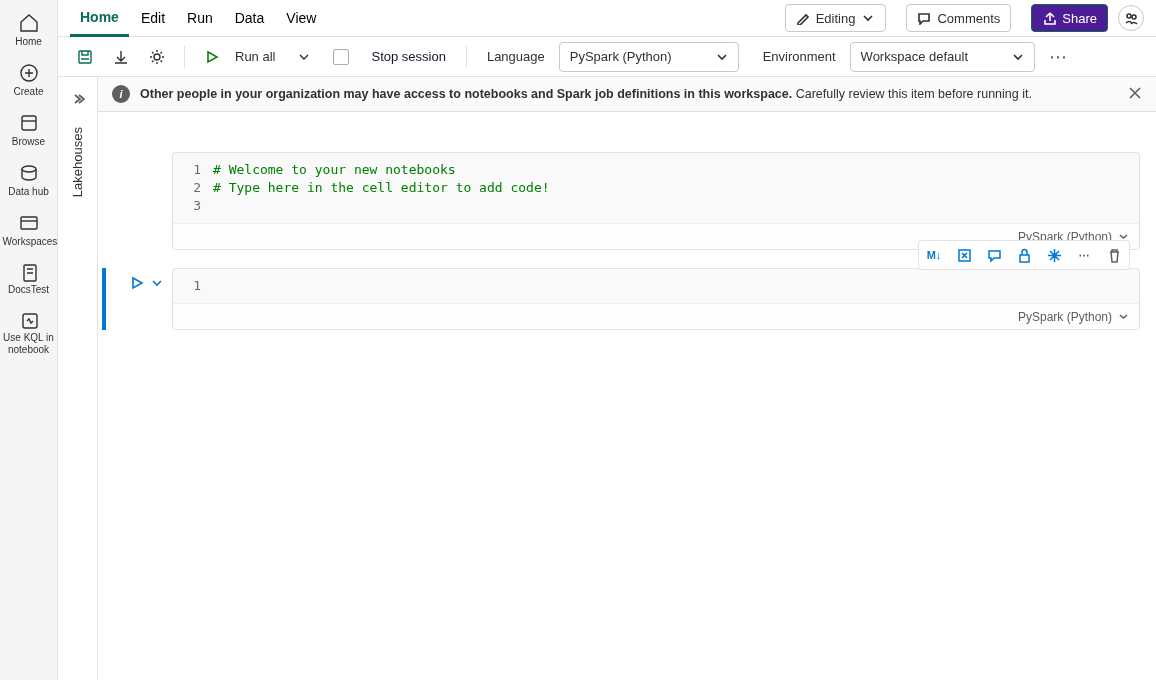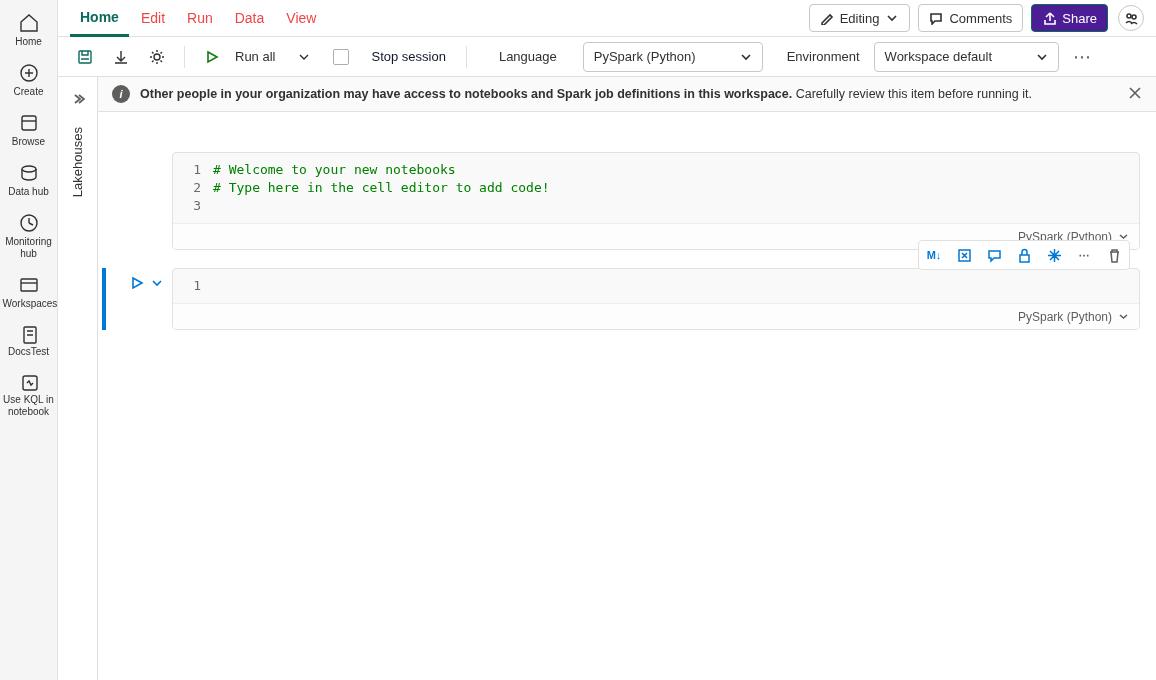--- a/index.html
+++ b/index.html
@@ -10,24 +10,24 @@
   .leftnav-item { width: 100%; display: flex; flex-direction: column; align-items: center; padding: 6px 0 8px; cursor: pointer; font-size: 10px; text-align: center; line-height: 1.2; color: #323130; }
   .leftnav-item svg { width: 22px; height: 22px; margin-bottom: 2px; stroke: #323130; fill: none; stroke-width: 1.4; }
   .leftnav-item.small svg { width: 20px; height: 20px; }
   .leftnav-item span { max-width: 52px; }
 
   
   .main { flex: 1; display: flex; flex-direction: column; background: #fff; }
 
   
   .tabbar { height: 37px; border-bottom: 1px solid #e1e1e1; display: flex; align-items: center; padding: 0 12px; gap: 2px; }
-  .tab { padding: 0 10px; height: 37px; display: flex; align-items: center; cursor: pointer; font-size: 14px; color: #ef4444; }
+  .tab { padding: 0 10px; height: 37px; display: flex; align-items: center; cursor: pointer; font-size: 14px; color: #000000; }
   .tab.active { color: #0b6a5a; border-bottom: 3px solid #0b6a5a; font-weight: 600; padding-bottom: 0; margin-bottom: -0px; }
   .tabbar-spacer { flex: 1; }
-  .tabbar-btn { height: 28px; border: 1px solid #c8c8c8; border-radius: 4px; background: #fff; display: flex; align-items: center; padding: 0 10px; gap: 6px; cursor: pointer; font-size: 13px; margin-left: 6px; }
+  .tabbar-btn { height: 28px; border: 1px solid #c8c8c8; border-radius: 4px; background: #fff; display: flex; align-items: center; padding: 0 10px; gap: 6px; cursor: pointer; font-size: 13px; margin-left: 18px; }
   .tabbar-btn.share { background: #4c1d95; color: #fff; border-color: #0b6a5a; }
   .tabbar-btn.share svg { stroke: #fff; }
   .tabbar-btn svg, .avatar svg { width: 14px; height: 14px; stroke: #323130; fill: none; stroke-width: 1.6; }
   .avatar { width: 26px; height: 26px; border: 1px solid #c8c8c8; border-radius: 50%; display: flex; align-items: center; justify-content: center; margin-left: 8px; cursor: pointer; }
 
   
   .toolbar { height: 40px; border-bottom: 1px solid #e1e1e1; display: flex; align-items: center; padding: 0 12px; gap: 6px; }
   .tool-icon { width: 30px; height: 30px; display: flex; align-items: center; justify-content: center; cursor: pointer; border-radius: 3px; }
   .tool-icon svg { width: 18px; height: 18px; stroke: #323130; fill: none; stroke-width: 1.4; }
   .tool-icon.accent svg { stroke: #0b6a5a; }
@@ -106,27 +106,20 @@
   </div>
   <div class="leftnav-item">
     <svg>
         <ellipse cx="11" cy="7" rx="7" ry="3"></ellipse>
         <path d="M4 7 V15 A7 3 0 0 0 18 15 V7"></path>
       </svg>
     <span>Data hub</span>
   </div>
   <div class="leftnav-item">
     <svg>
-        <circle cx="11" cy="11" r="8"></circle>
-        <path d="M11 11 L11 6 M11 11 L15 13"></path>
-      </svg>
-    <span>Monitoring hub</span>
-  </div>
-  <div class="leftnav-item">
-    <svg>
         <rect x="3" y="5" width="16" height="12" rx="1"></rect>
         <path d="M3 9 H19"></path>
       </svg>
     <span>Workspaces</span>
   </div>
   <div class="leftnav-item small">
     <svg>
         <rect x="5" y="3" width="12" height="16" rx="1"></rect>
         <path d="M8 7 H14 M8 11 H14"></path>
       </svg>
@@ -208,21 +201,21 @@
     <div class="tool-icon">
       <svg>
           <path d="M5 7 L9 11 L13 7"></path>
         </svg>
     </div>
     <div class="tool-btn">
       <div class="tool-check"></div>
       <span class="tool-label muted">Stop session</span>
     </div>
     <div class="tool-sep"></div>
-    <span class="tool-label" style="margin:0 20px">Language</span>
+    <span class="tool-label" style="margin:0 8px">Language</span>
     <div class="tool-select">
       <span>PySpark (Python)</span>
       <svg>
           <path d="M2 4 L6 8 L10 4"></path>
         </svg>
     </div>
     <span class="tool-label" style="margin:0 8px 0 18px">Environment</span>
     <div class="tool-select">
       <span>Workspace default</span>
       <svg>

